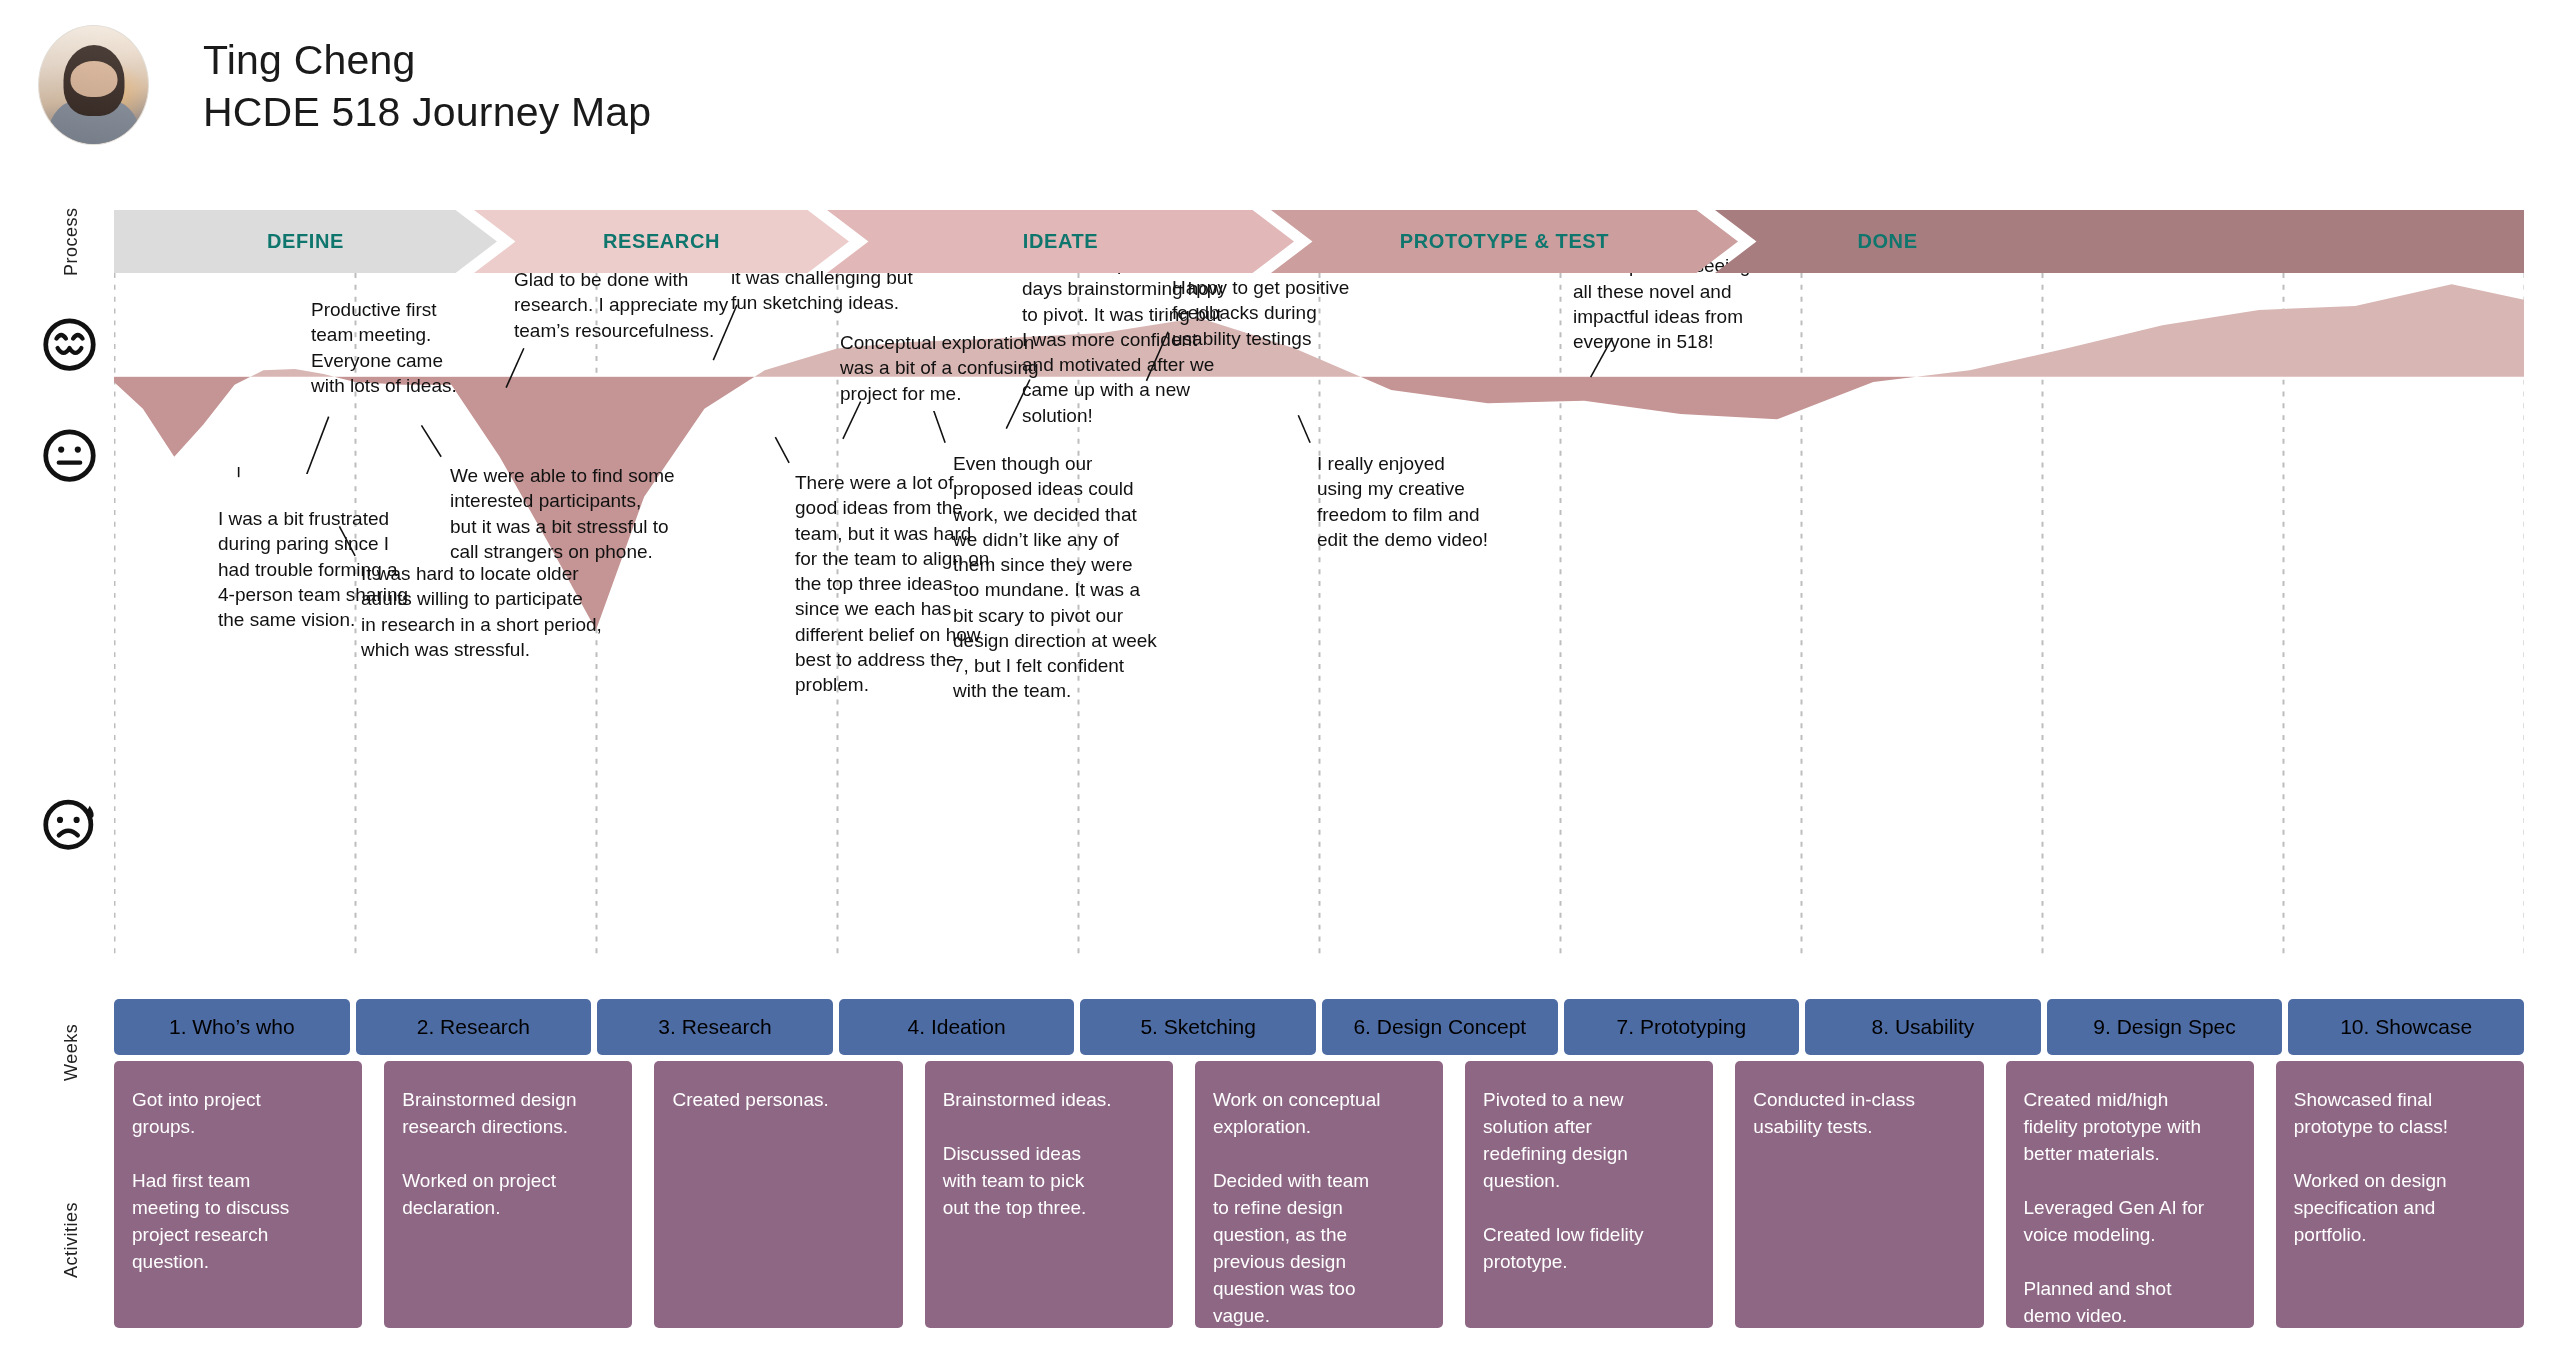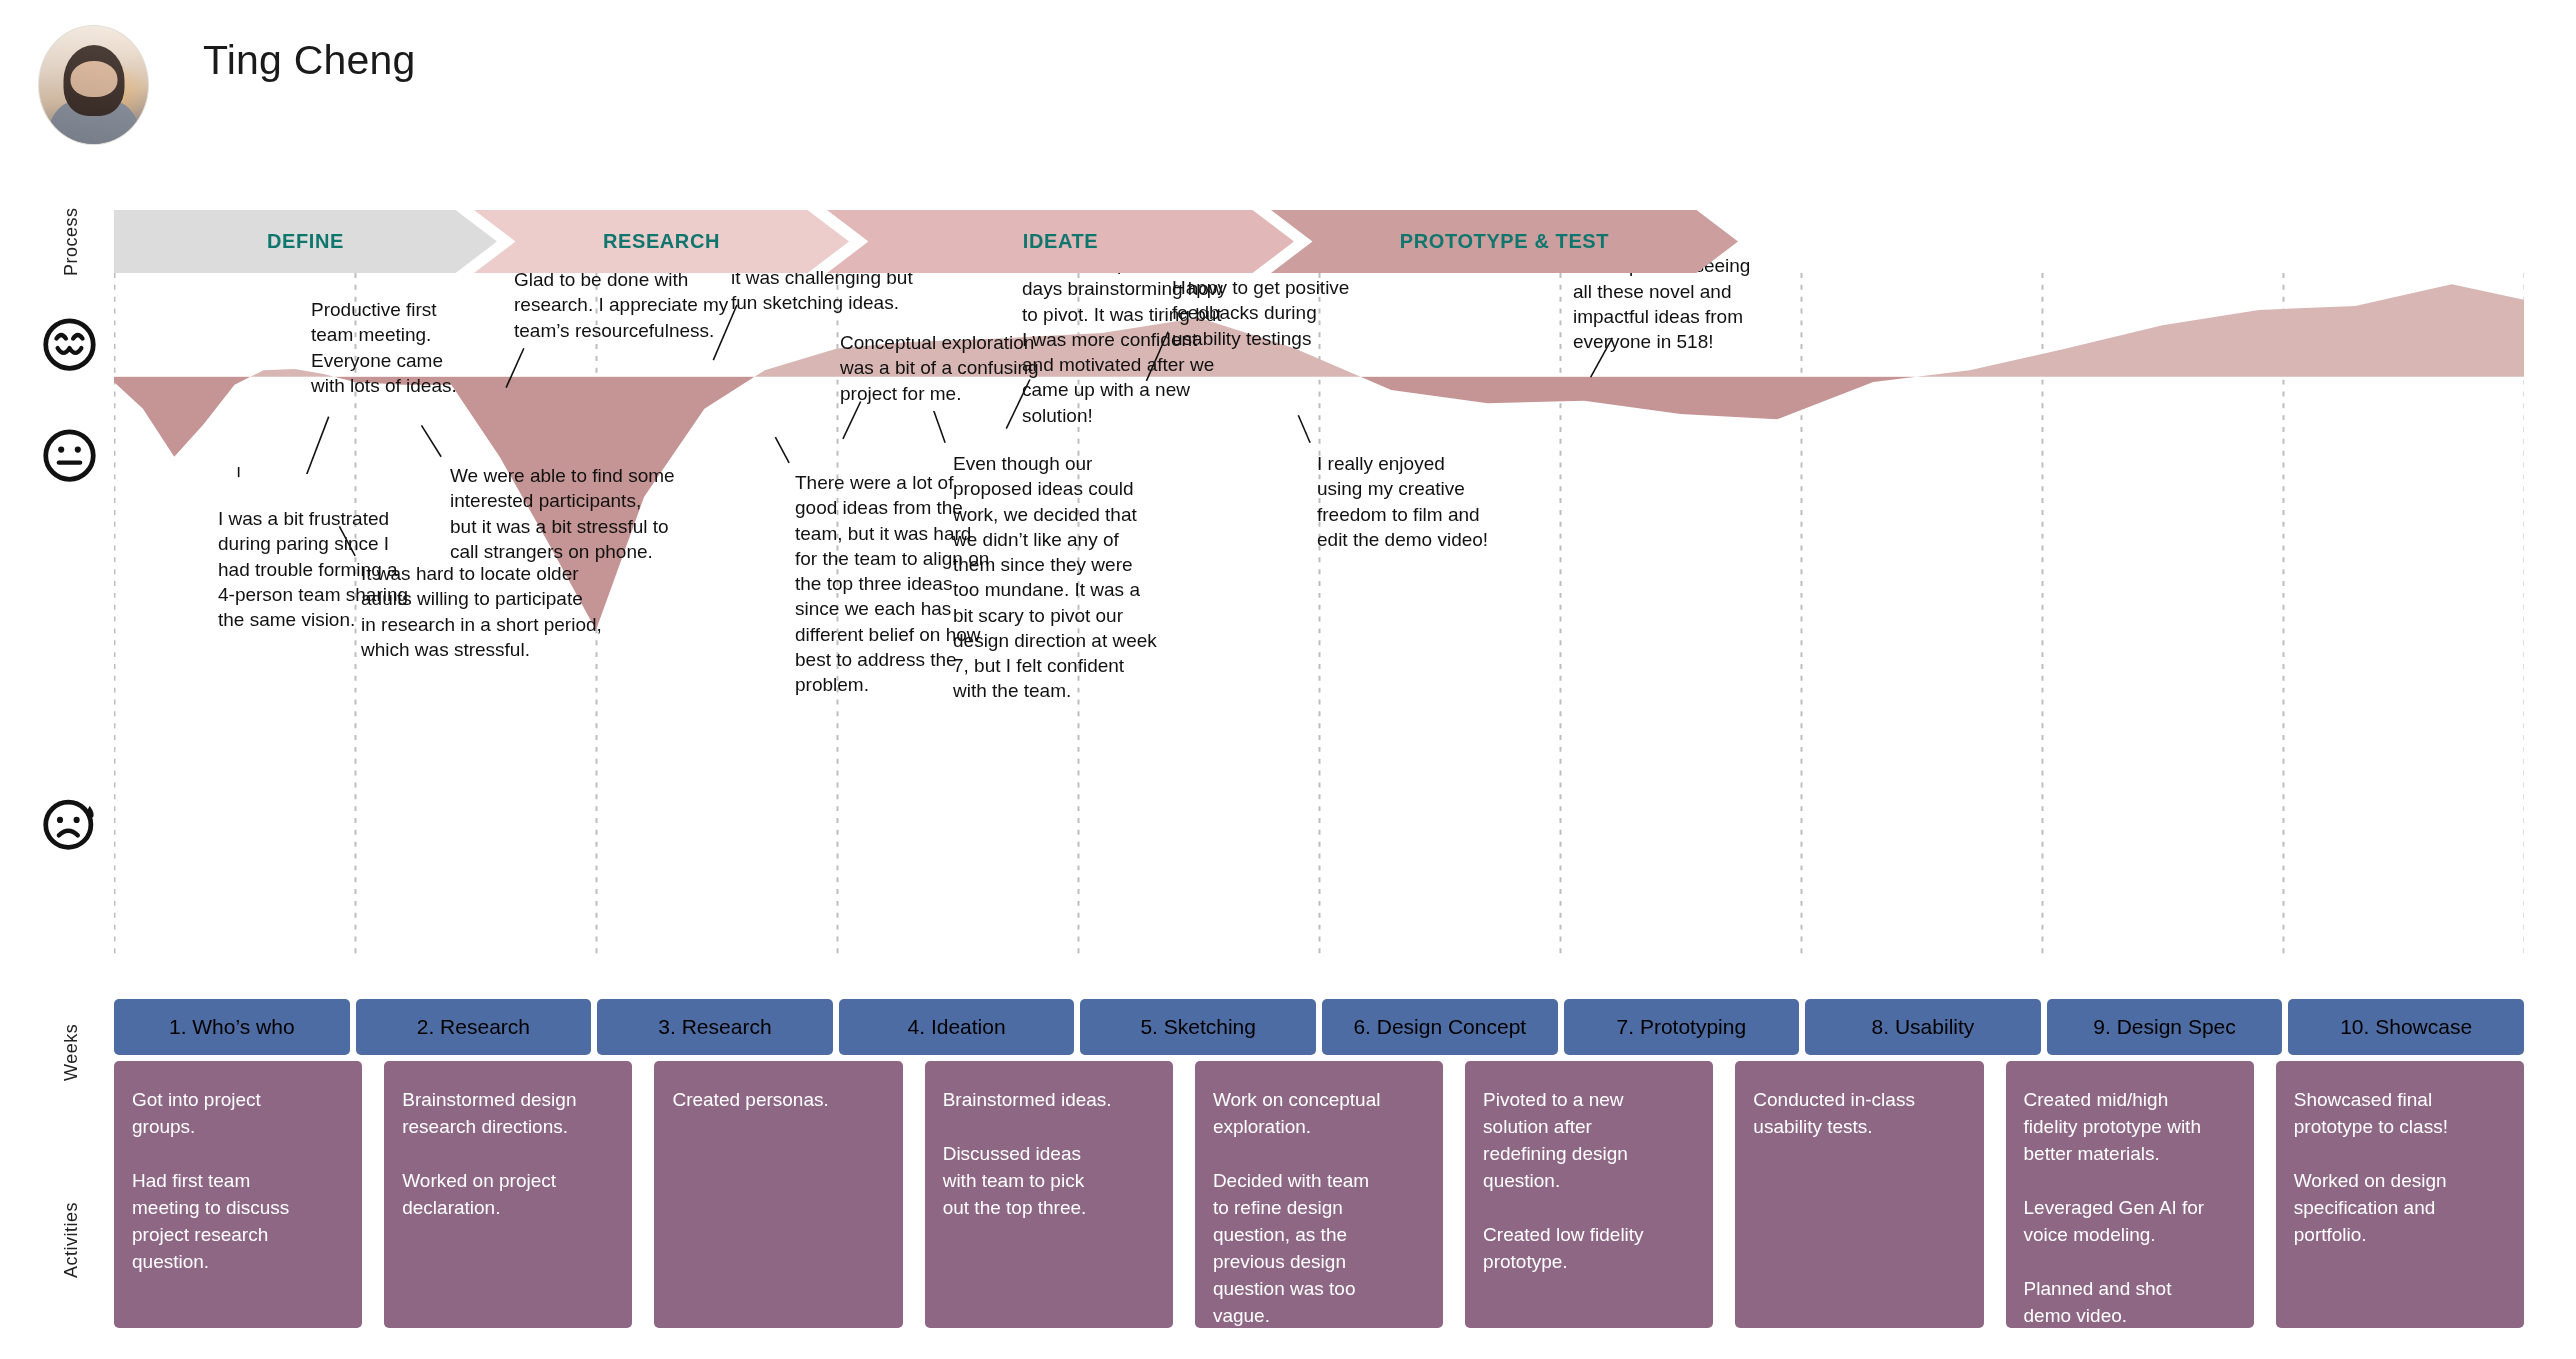--- a/index.html
+++ b/index.html
@@ -82,20 +82,21 @@
 <body>
 
 <div id="header">
   <div id="avatar">
     <div class="body"></div>
     <div class="hair"></div>
     <div class="shade"></div>
   </div>
   <div id="title-block">
     <div id="title-name">Ting Cheng</div>
+    <div id="title-sub">HCDE 518 Journey Map</div>
   </div>
 </div>
 
 <div class="rowlabel" id="label-process">Process</div>
 <div class="rowlabel" id="label-weeks">Weeks</div>
 <div class="rowlabel" id="label-activities">Activities</div>
 
 <div id="phasebar">
     <div class="phase" style="left: 0px; width: 383px; z-index: 10;">
       <div class="shape" style="background: rgb(220, 220, 220); clip-path: polygon(0px 0px, 89.175% 0px, 100% 50%, 89.175% 100%, 0px 100%);"></div>
@@ -105,20 +106,24 @@
       <div class="shape" style="background: rgb(236, 205, 203); clip-path: polygon(0px 0px, 88.947% 0px, 100% 50%, 88.947% 100%, 0px 100%, 11.053% 50%);"></div>
       <div class="plabel">RESEARCH</div>
     </div>
     <div class="phase" style="left: 713px; width: 467px; z-index: 8;">
       <div class="shape" style="background: rgb(225, 183, 183); clip-path: polygon(0px 0px, 91.121% 0px, 100% 50%, 91.121% 100%, 0px 100%, 8.879% 50%);"></div>
       <div class="plabel">IDEATE</div>
     </div>
     <div class="phase" style="left: 1157px; width: 467px; z-index: 7;">
       <div class="shape" style="background: rgb(204, 158, 158); clip-path: polygon(0px 0px, 91.121% 0px, 100% 50%, 91.121% 100%, 0px 100%, 8.879% 50%);"></div>
       <div class="plabel">PROTOTYPE &amp; TEST</div>
+    </div>
+    <div class="phase" style="left: 1601px; width: 809px; z-index: 6;">
+      <div class="shape" style="background: rgb(168, 125, 127); clip-path: polygon(0px 0px, 100% 0px, 100% 100%, 0px 100%, 5.128% 50%);"></div>
+      <div class="plabel" style="margin-right: 464px;">DONE</div>
     </div>
   </div>
 
 <div id="chart">
   <svg id="chart-svg" width="2410" height="701" viewBox="0 0 2441 710">
       <defs>
         <clipPath id="clipAbove">
           <rect x="0" y="0" width="2441" height="105"></rect>
         </clipPath>
         <clipPath id="clipBelow">

